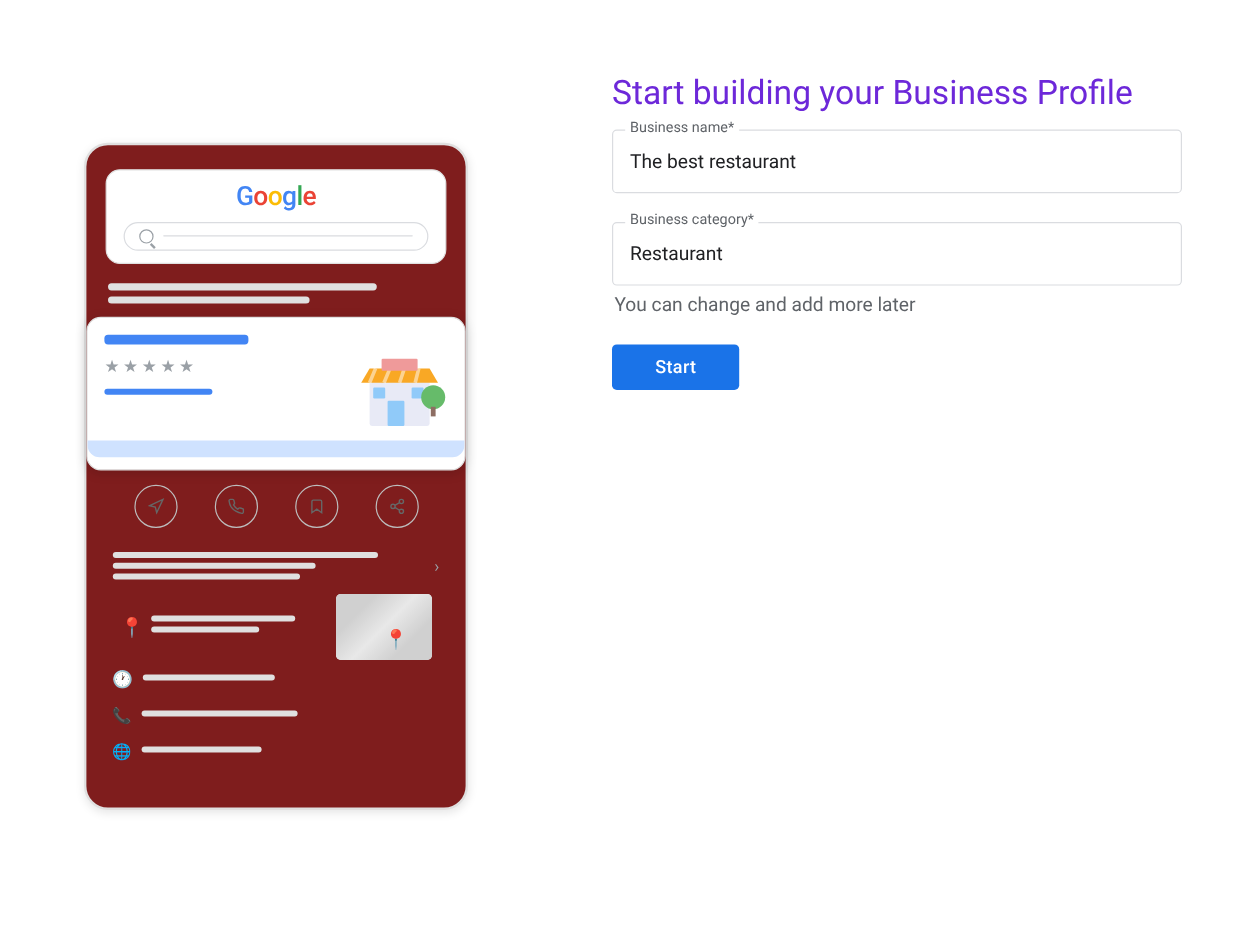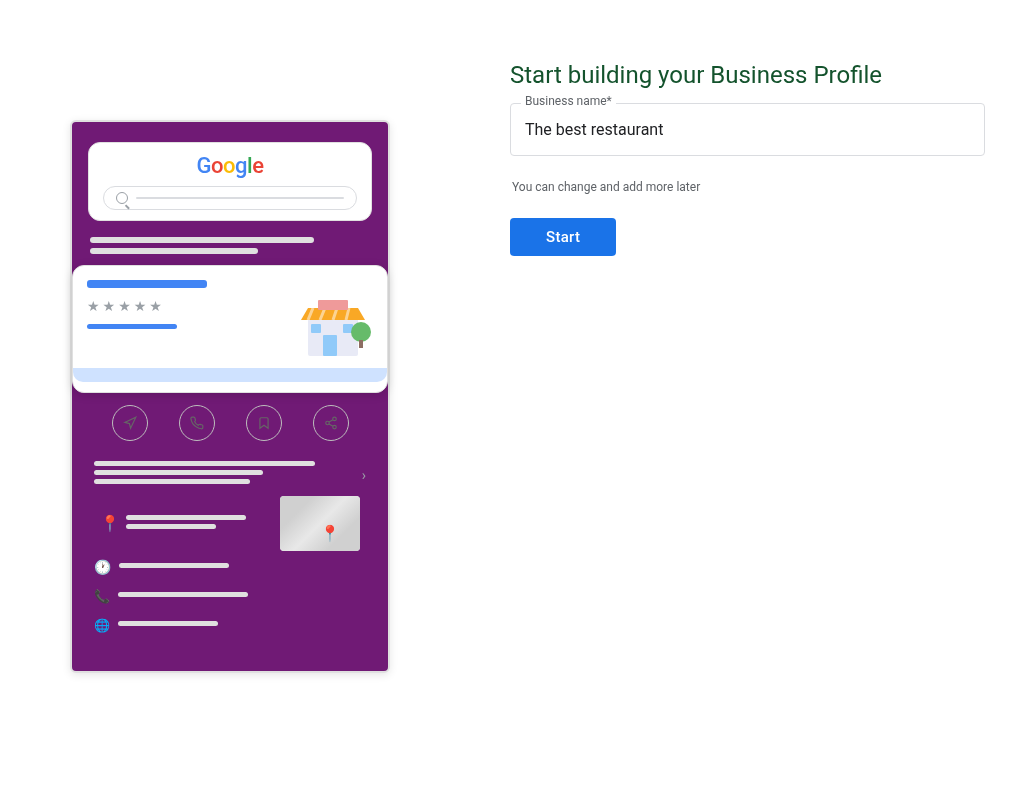--- a/index.html
+++ b/index.html
@@ -30,22 +30,22 @@
       background: #fff;
     }
 
     
     .phone-container {
       position: relative;
       width: 320px;
     }
 
     .phone-outer {
-      background: #701a75;
-      border-radius: 6px;
+      background: #7f1d1d;
+      border-radius: 20px;
       border: 2px solid #e0e0e0;
       padding: 20px 16px;
       position: relative;
       box-shadow: 0 2px 8px rgba(0,0,0,0.1);
     }
 
     
     .phone-search-area {
       background: #fff;
       border-radius: 12px;
@@ -262,23 +262,23 @@
     .map-pin {
       position: absolute;
       bottom: 8px;
       right: 20px;
       font-size: 16px;
       color: #4285F4;
     }
 
     
     .form-title {
-      font-size: 24px;
+      font-size: 28px;
       font-weight: 400;
-      color: #14532d;
+      color: #6d28d9;
       margin-bottom: 12px;
       line-height: 1.3;
     }
 
     .form-subtitle {
       font-size: 14px;
       color: #3c4043;
       margin-bottom: 32px;
       line-height: 1.5;
     }
@@ -314,21 +314,21 @@
       padding: 16px 14px;
       font-size: 16px;
       color: #202124;
       border: none;
       outline: none;
       background: transparent;
       font-family: inherit;
     }
 
     .field-hint {
-      font-size: 12px;
+      font-size: 16px;
       color: #5f6368;
       margin-top: 6px;
       padding-left: 2px;
     }
 
     .terms-text {
       font-size: 14px;
       color: #3c4043;
       line-height: 1.6;
       margin-bottom: 28px;
@@ -499,20 +499,24 @@
   
   <div class="field-group">
     <div class="field-wrapper">
       <span class="field-label">Business name*</span>
       <input class="field-input" type="text" value="The best restaurant" style="">
     </div>
   </div>
 
   
   <div class="field-group">
+    <div class="field-wrapper">
+      <span class="field-label">Business category*</span>
+      <input class="field-input" type="text" value="Restaurant" style="">
+    </div>
     <p class="field-hint">You can change and add more later</p>
   </div>
 
   
 
   
   <button class="next-button">Start</button>
 </div>
 
 </body></html>

